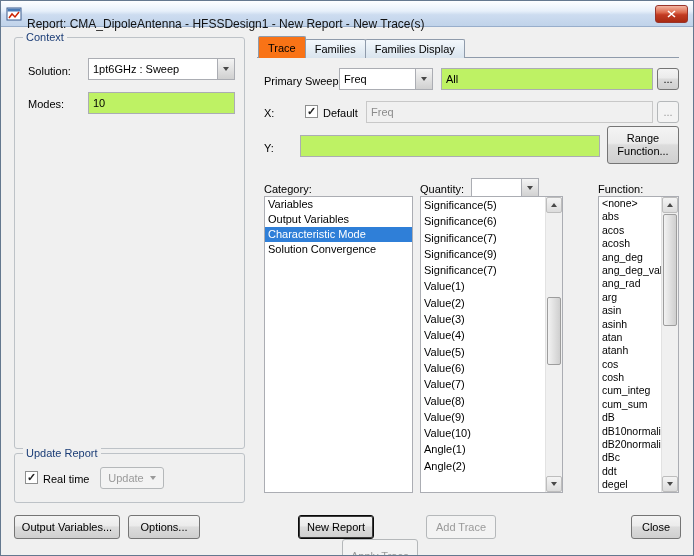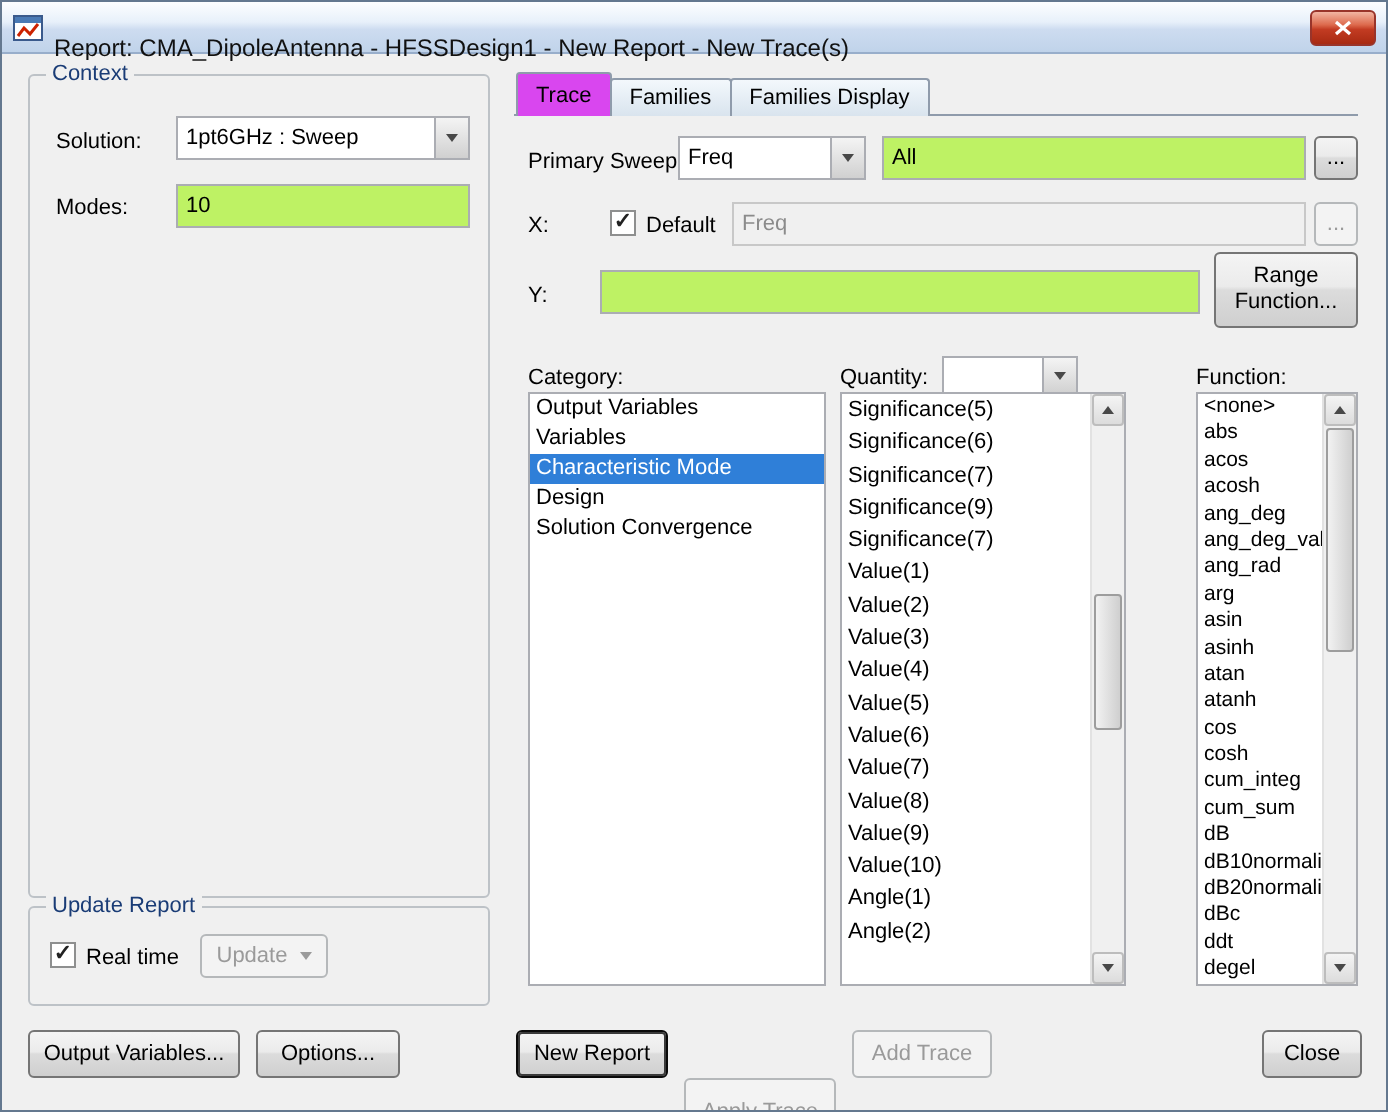--- a/index.html
+++ b/index.html
@@ -36,31 +36,31 @@
 
   
   .checkbox { position:absolute; width:13px; height:13px; background:#fff; border:1px solid #8e8f8f; display:flex; align-items:center; justify-content:center; }
   .check-icon { font-size:11px; font-weight:bold; color:#222; line-height:1; margin-top:-1px; }
 
   
   .btn { position:absolute; border:1px solid #757575; border-radius:3px;
     background:linear-gradient(to bottom,#f4f4f4,#ebebeb 45%,#dcdcdc 50%,#cfcfcf);
     display:flex; align-items:center; justify-content:center; text-align:center; white-space:nowrap; }
   .btn.multiline { white-space:normal; line-height:13px; padding:0 4px; }
-  .btn.default { border-color:#0a0a0a; box-shadow:0 0 0 1px #3a3a3a inset; }
+  .btn.default { border-color:#0a0a0a; box-shadow:0 0 0 1px #3a3a3a inset;margin-left:40px; }
   .btn.disabled { background:#f3f3f3; border-color:#b5b8ba; color:#9a9a9a; }
   .btn .tri-down { margin-left:6px; }
   .btn.disabled .tri-down { border-top-color:#9a9a9a; }
 
   
   .tabs { position:absolute; left:257px; top:35px; height:22px; display:flex; align-items:flex-end; z-index:2; }
   .tab { height:19px; padding:0 9px; display:flex; align-items:center;
     background:linear-gradient(to bottom,#f3f8fc,#d9e4ee); border:1px solid #8f9bab; border-bottom:none;
     border-radius:2px 2px 0 0; margin-right:-1px; }
-  .tab.active { height:22px; background:#d946ef; position:relative; z-index:3; }
+  .tab.active { height:22px; background:#f97316; position:relative; z-index:3; }
   .tab-pane-line { position:absolute; left:256px; top:56px; width:422px; border-top:1px solid #8f9bab; z-index:1; }
 
   
   .listbox { position:absolute; background:#fff; border:1px solid #abadb3; overflow:hidden; }
   .list-items { position:absolute; top:0; left:0; bottom:0; right:0; overflow:hidden; }
   .listbox.has-scroll .list-items { right:17px; }
   .list-item { padding:0 3px; white-space:nowrap; overflow:hidden; }
   .cat-list .list-item { height:15px; line-height:15px; }
   .qty-list .list-item { height:16.3px; line-height:16.3px; }
   .fn-list  .list-item { height:13.4px; line-height:13.4px; font-size:10.5px; }
@@ -167,24 +167,23 @@
   <div class="combo" style="left:470px; top:177px; width:68px; height:20px;">
     <span class="combo-text"></span>
     <span class="combo-arrow">
         <i class="tri-down"></i>
       </span>
   </div>
   <span class="lbl" style="left:597px; top:181px;">Function:</span>
 
   <div class="listbox cat-list" style="left:263px; top:195px; width:149px; height:297px;">
     <div class="list-items">
+        <div class="list-item">Variables</div>
         <div class="list-item">Output Variables</div>
-        <div class="list-item">Variables</div>
         <div class="list-item selected">Characteristic Mode</div>
-        <div class="list-item">Design</div>
         <div class="list-item">Solution Convergence</div>
       </div>
   </div>
 
   <div class="listbox qty-list has-scroll" style="left:419px; top:195px; width:143px; height:297px;">
     <div class="list-items">
         <div class="list-item">Significance(5)</div>
         <div class="list-item">Significance(6)</div>
         <div class="list-item">Significance(7)</div>
         <div class="list-item">Significance(9)</div>

